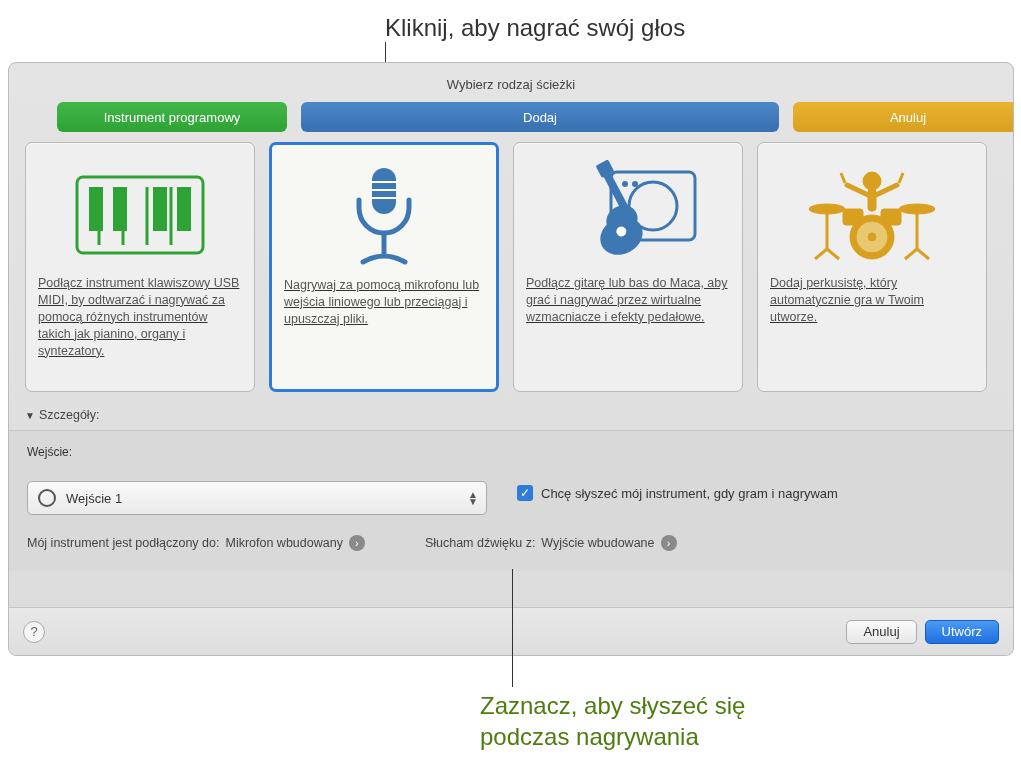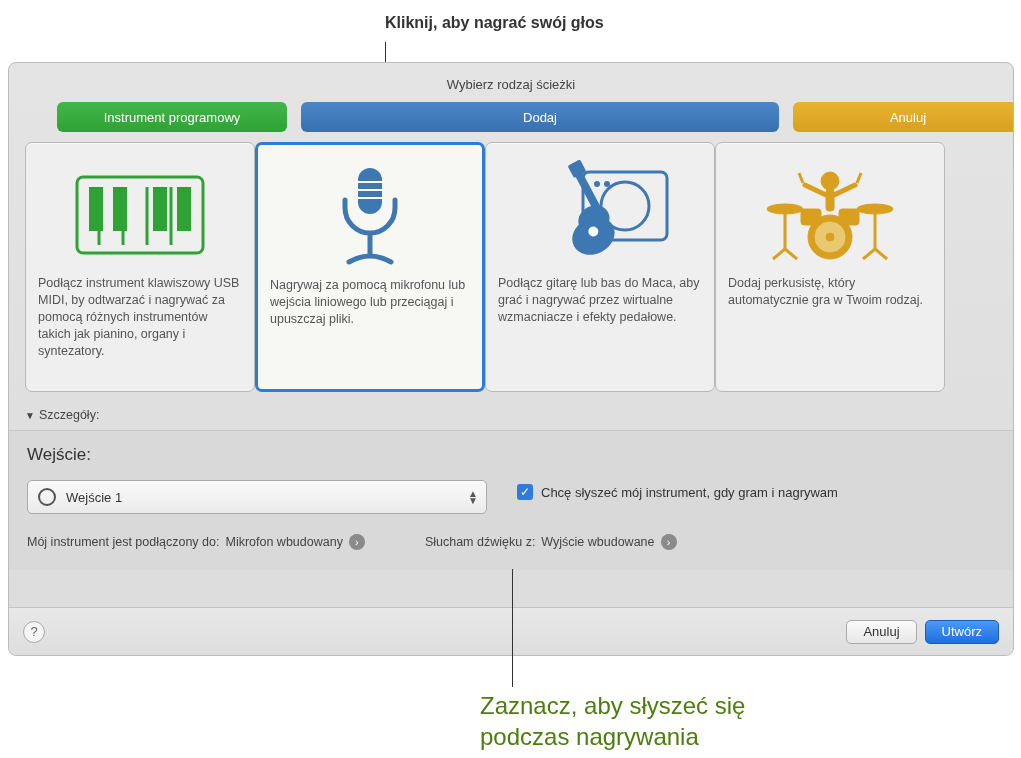--- a/index.html
+++ b/index.html
@@ -9,23 +9,22 @@
     width: 1021px;
     height: 758px;
     position: relative;
     font-size: 13px;
     color: #333;
   }
   .callout-top {
     position: absolute;
     top: 14px;
     left: 385px;
-    font-size: 16px;
+    font-size: 24px;
     color: #333;
-    font-weight: bold;
   }
   .callout-line-top {
     position: absolute;
     top: 42px;
     left: 385px;
     width: 1px;
     height: 140px;
     background: #333;
   }
   .panel {
@@ -60,21 +59,23 @@
     color: #fff;
     font-size: 13px;
     font-weight: 500;
   }
   .tab-green { width: 230px; background: linear-gradient(#43b649,#2fa236); margin-left: 32px; }
   .tab-blue  { width: 478px; background: linear-gradient(#4b87c7,#3870b0); }
   .tab-yellow{ width: 230px; background: linear-gradient(#e8b22e,#d9a020); }
 
   .cards {
     display: flex;
+    gap: 14px;
     padding: 0 16px 10px;
+    text-decoration: underline;
   }
   .card {
     width: 230px;
     height: 250px;
     background: #efefef;
     border: 1px solid #b8b8b8;
     border-radius: 7px;
     box-shadow: inset 0 1px 0 rgba(255,255,255,0.6);
     display: flex;
     flex-direction: column;
@@ -104,22 +105,22 @@
     padding: 6px 16px 8px;
     font-size: 12.5px;
     color: #444;
     border-bottom: 1px solid #c7c7c7;
   }
   .details-body {
     background: #d9d9d9;
     padding: 14px 18px 20px;
   }
   .input-label {
-    font-size: 17px;
-    margin-bottom: 15px;
+    font-size: 12px;
+    margin-bottom: 22px;
   }
   .details-row {
     display: flex;
     gap: 30px;
     align-items: flex-start;
   }
   .select {
     width: 460px;
     height: 34px;
     background: linear-gradient(#fafafa,#eaeaea);
@@ -322,21 +323,21 @@
             <line x1="120" y1="84" x2="108" y2="94" stroke-width="3"></line>
             <line x1="120" y1="84" x2="132" y2="94" stroke-width="3"></line>
             <rect x="46" y="44" width="20" height="16" rx="3"></rect>
             <rect x="84" y="44" width="20" height="16" rx="3"></rect>
             <circle cx="75" cy="72" r="22" fill="#d9a020"></circle>
             <circle cx="75" cy="72" r="16" fill="#e8c870"></circle>
             <circle cx="75" cy="72" r="4" fill="#d9a020"></circle>
           </g>
         </svg>
       </div>
-      <div class="card-desc">Dodaj perkusistę, który automatycznie gra w Twoim rodzaj.</div>
+      <div class="card-desc">Dodaj perkusistę, który automatycznie gra w Twoim utworze.</div>
     </div>
   </div>
 
   <div class="details-header">
     <span style="font-size:10px;">▼</span>
     <span>Szczegóły:</span>
   </div>
 
   <div class="details-body">
     <div class="input-label">Wejście:</div>

